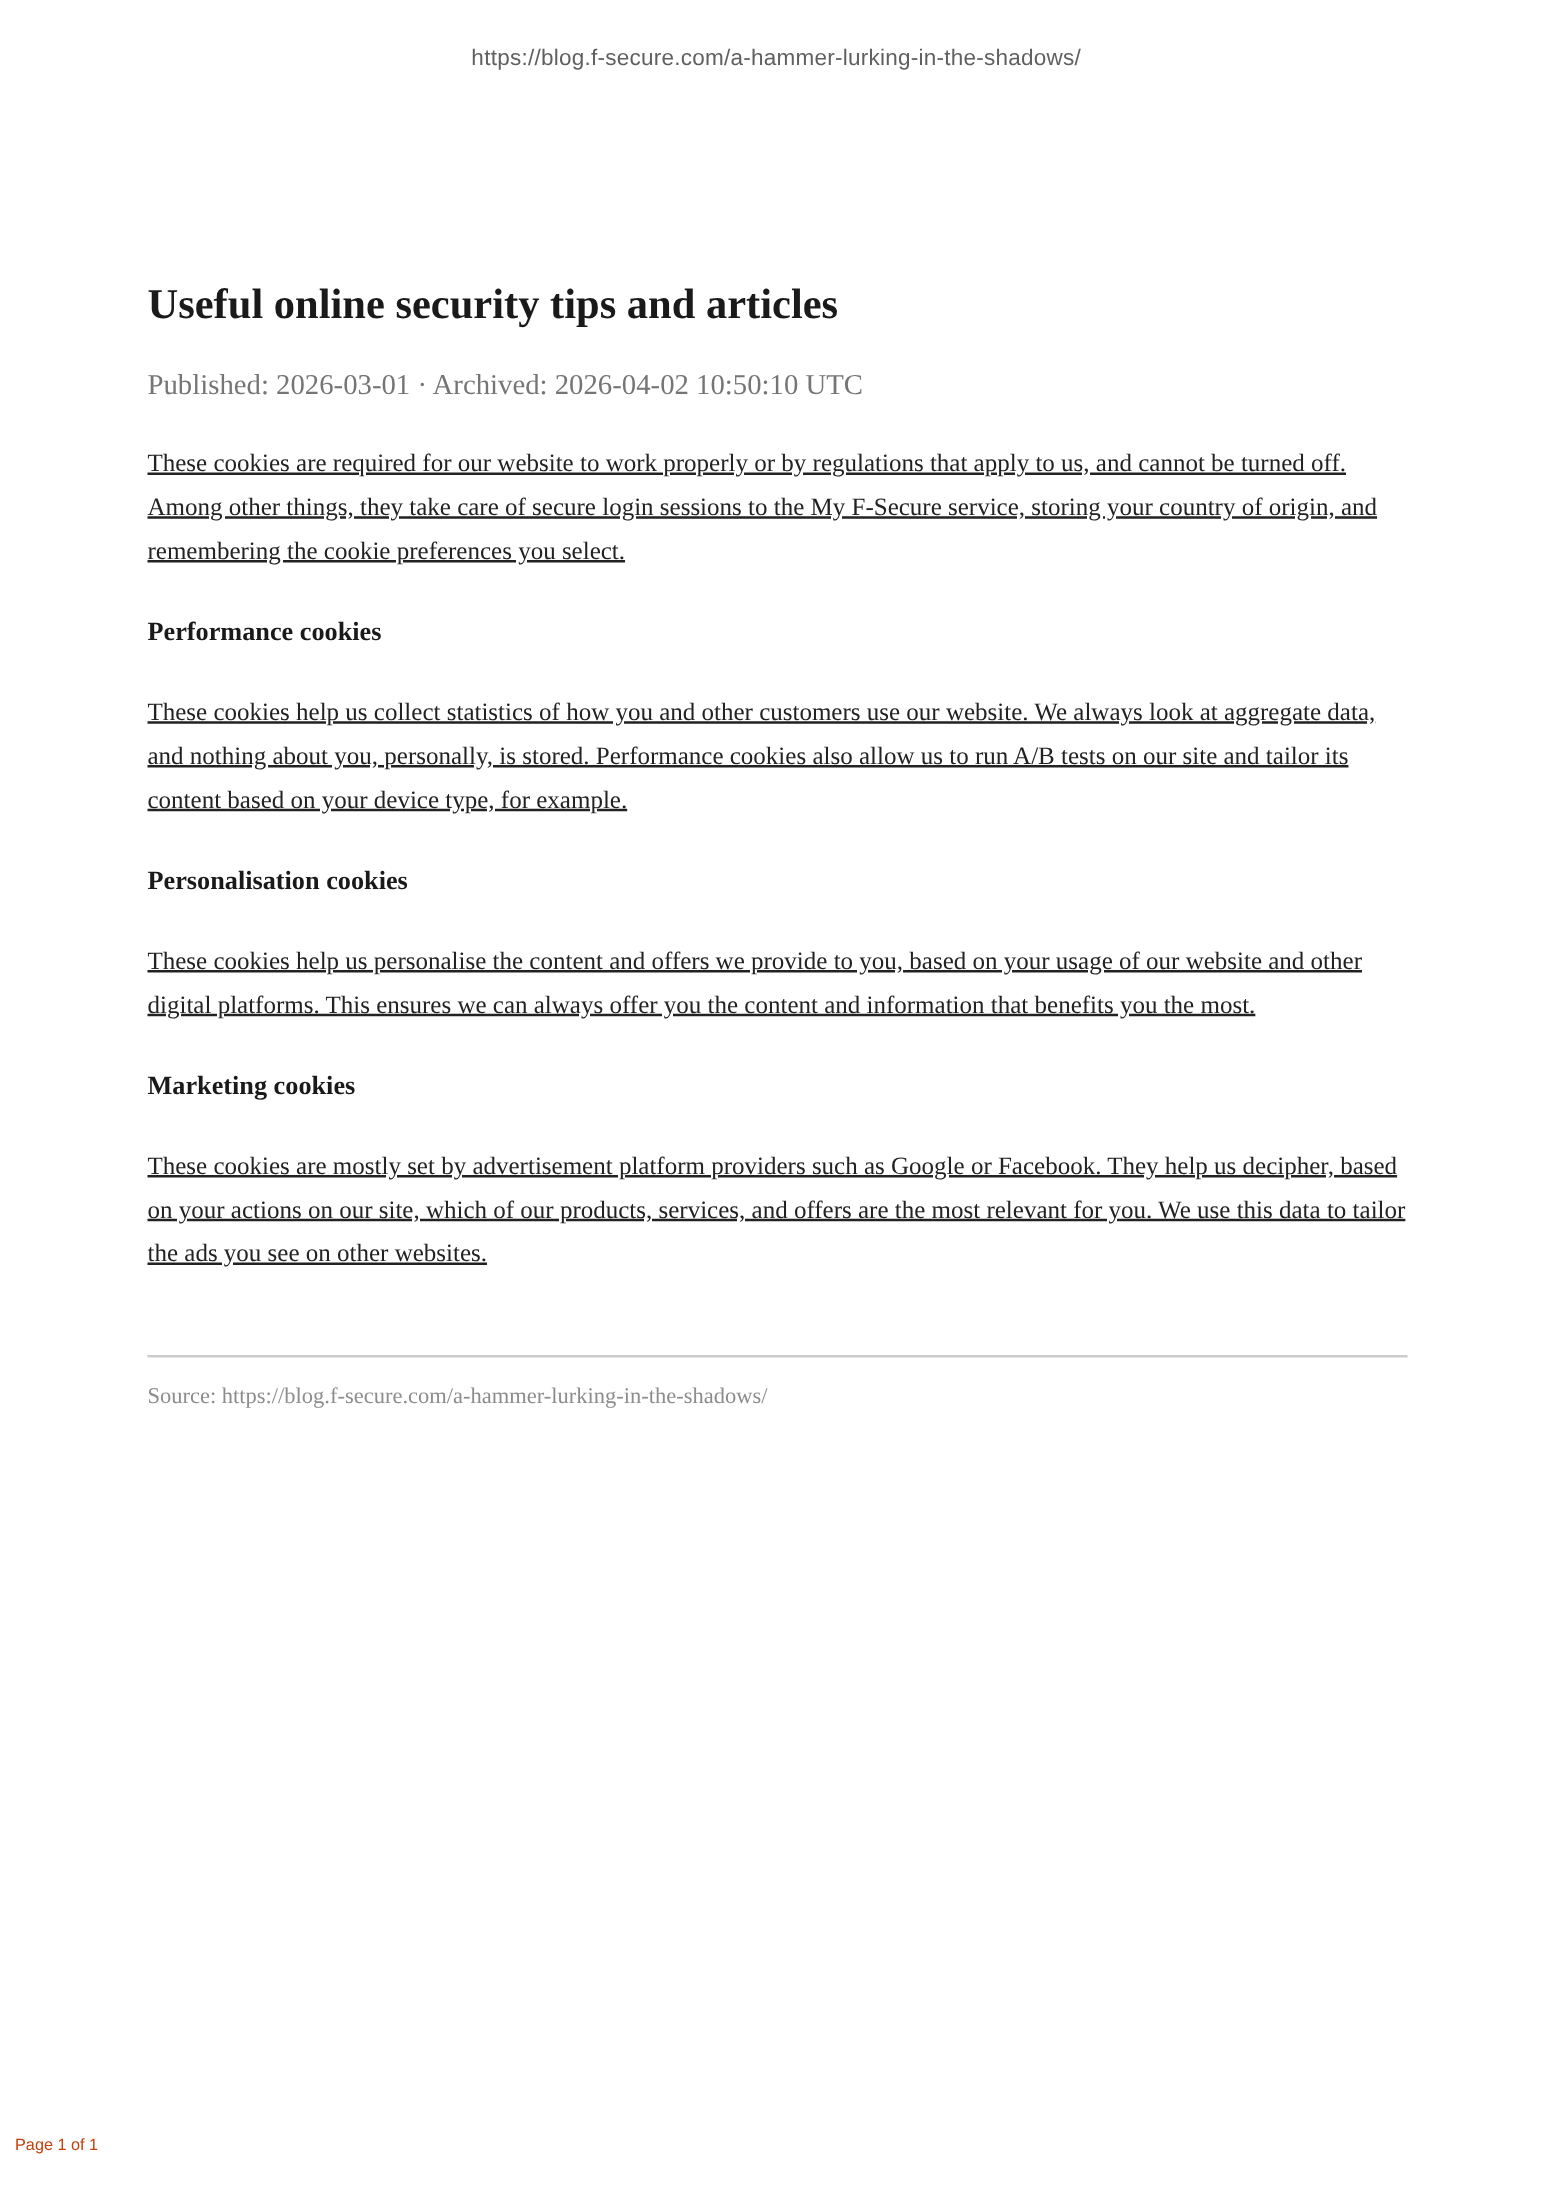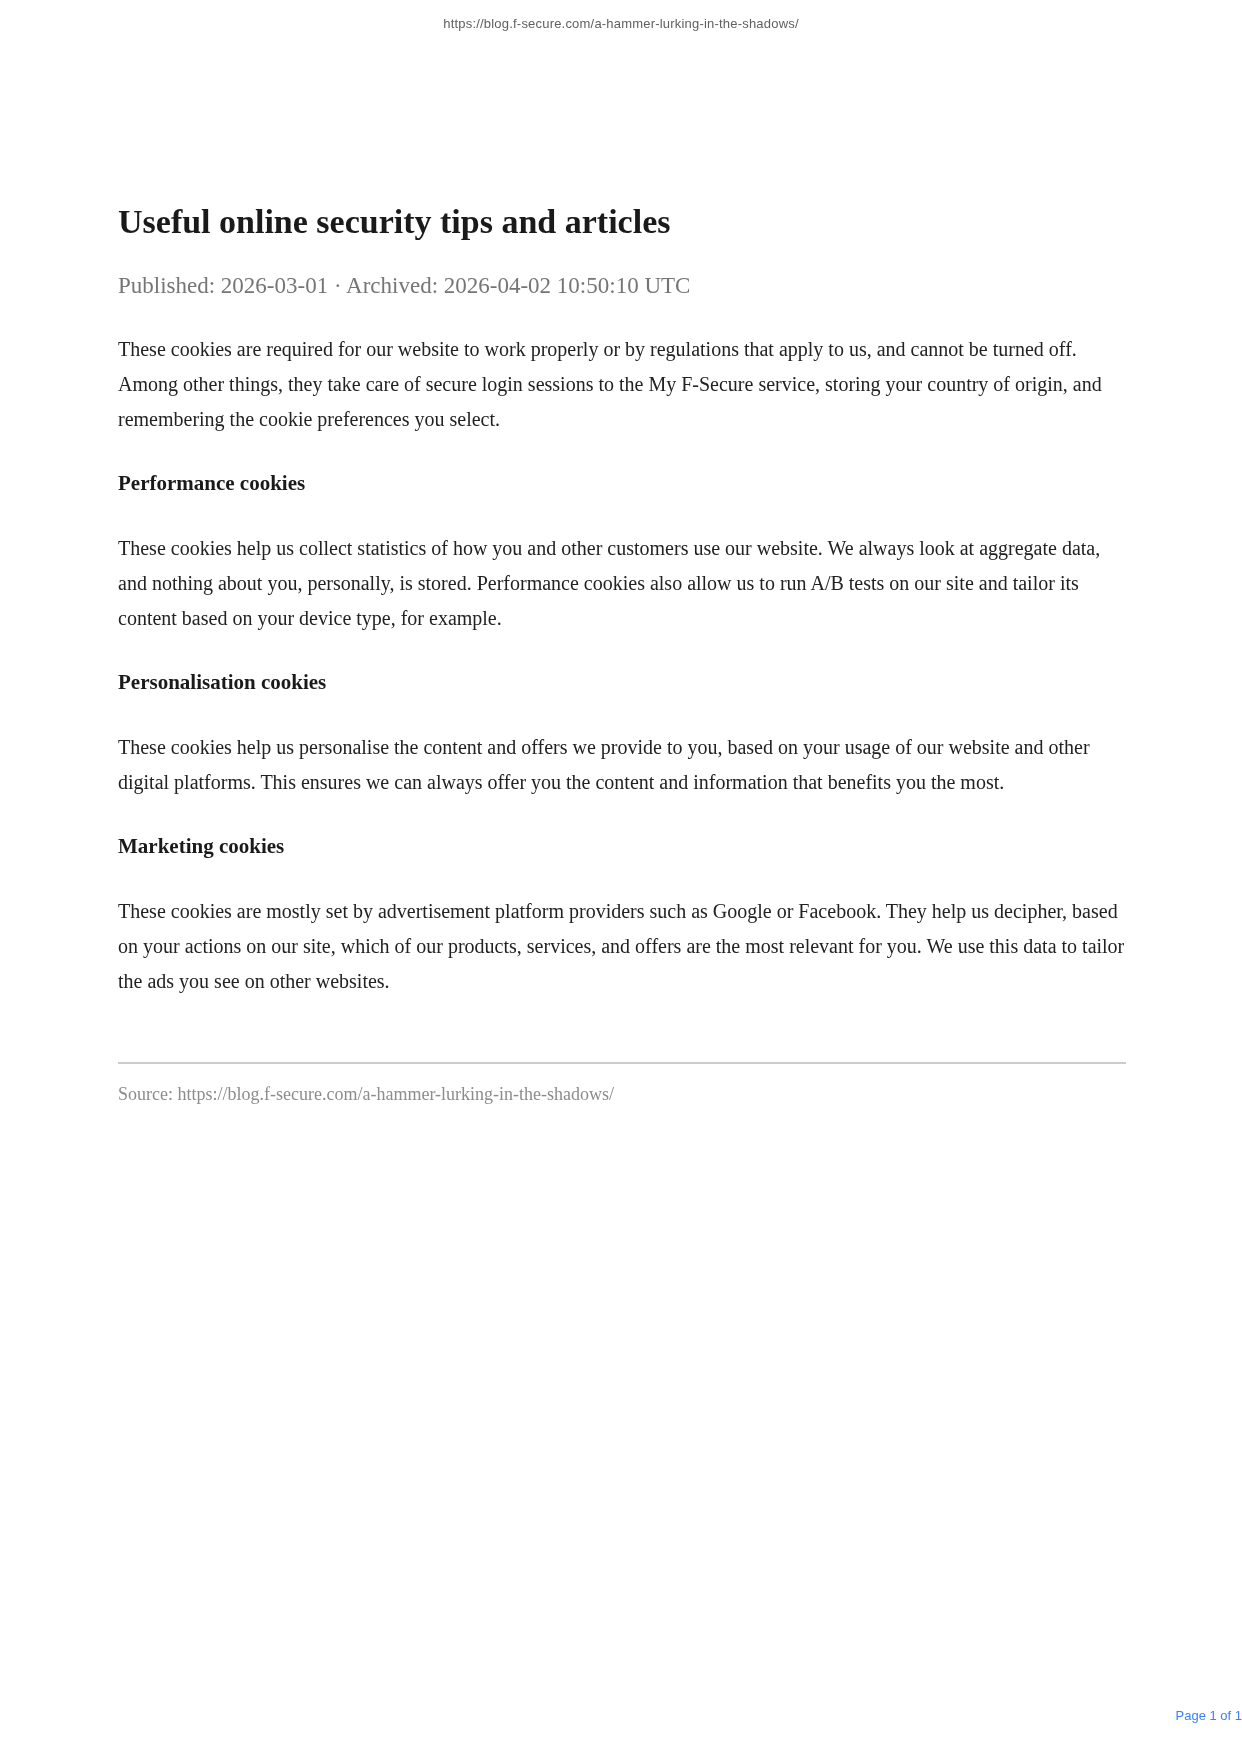--- a/index.html
+++ b/index.html
@@ -5,23 +5,23 @@
   html, body { margin: 0; padding: 0; background: #ffffff; }
   .page {
     position: relative;
     width: 1242px;
     height: 1756px;
     background: #ffffff;
     overflow: hidden;
     font-family: "Liberation Serif", serif;
   }
   .url-header {
-    padding-top: 16px;
+    padding-top: 38px;
     font-family: "Liberation Sans", sans-serif;
-    font-size: 13px;
+    font-size: 18px;
     line-height: 16px;
     color: #606060;
     text-align: center;
     letter-spacing: 0.2px;
   }
   .content {
     padding: 0 116px 0 118px; 
   }
   h1.title {
     margin: 170px 0 14px 0;
@@ -41,43 +41,44 @@
     font-size: 21px;
     line-height: 28px;
     font-weight: bold;
     color: #1a1a1a;
   }
   p.body-text {
     margin: 34px 0 0 0;
     font-size: 20px;
     line-height: 35px;
     color: #222222;
+    text-decoration: underline;
   }
   hr.divider {
     margin: 63px 0 0 0;
     border: none;
     border-top: 2px solid #cccccc;
     height: 0;
   }
   p.source {
     margin: 18px 0 0 0;
     font-size: 18px;
     line-height: 24px;
     color: #8c8c8c;
   }
   .footer {
     position: absolute;
     top: 1708px;
     left: 0;
     right: 0;
-    text-align: right;
+    text-align: left;
     font-family: "Liberation Sans", sans-serif;
     font-size: 13px;
     line-height: 16px;
-    color: #3b82f6;
+    color: #c2410c;
     padding-left: 12px;
   }
 </style>
 </head>
 <body>
 
 <div class="page">
 
   <div class="url-header">https://blog.f-secure.com/a-hammer-lurking-in-the-shadows/</div>
 

